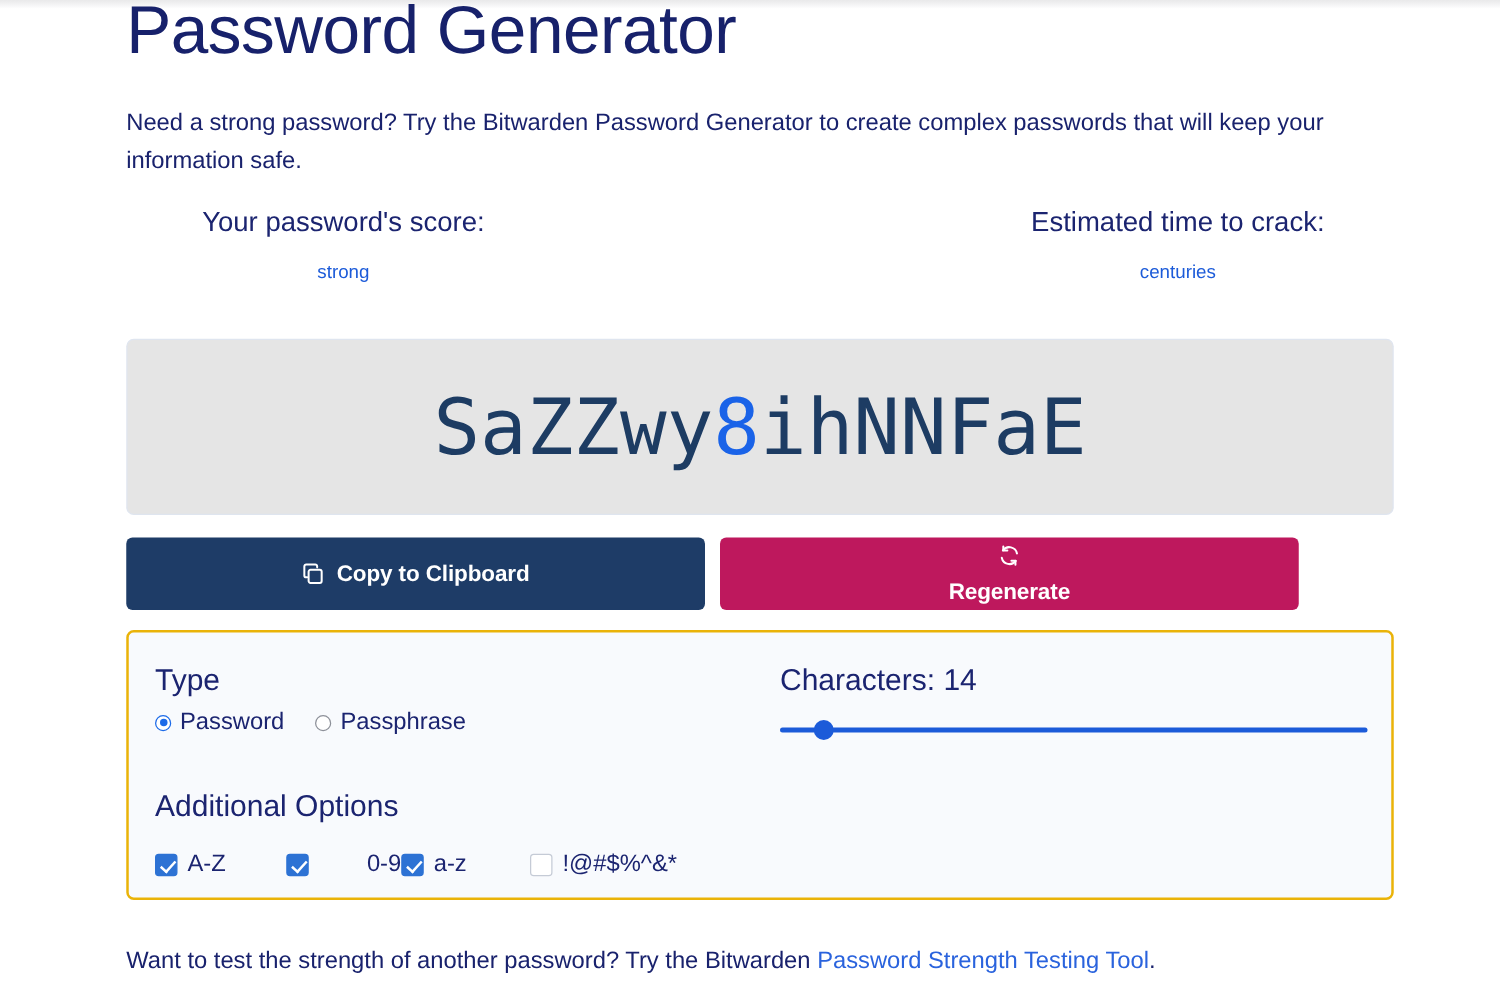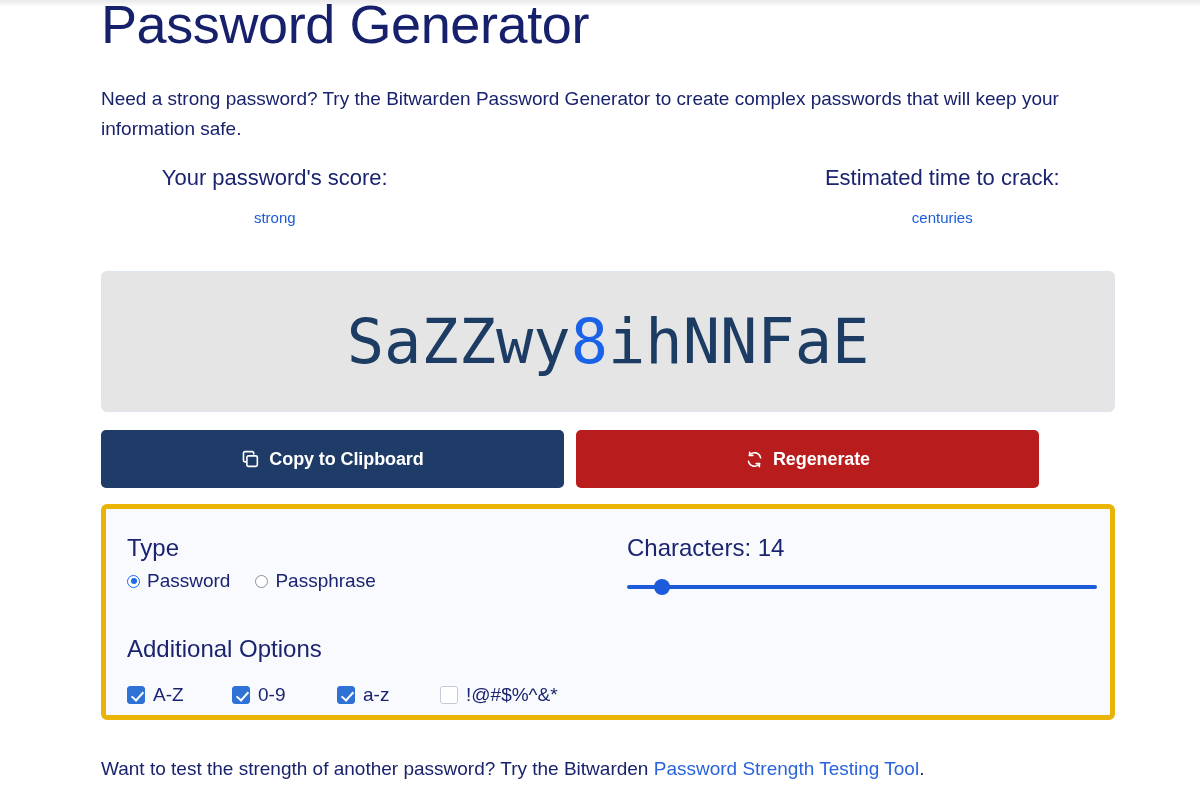--- a/index.html
+++ b/index.html
@@ -112,29 +112,29 @@
     font-weight: 700;
     font-family: "Liberation Sans", sans-serif;
     display: flex;
     align-items: center;
     justify-content: center;
     gap: 9px;
     cursor: pointer;
     letter-spacing: -0.1px;
   }
   .btn-copy { background: #1e3c67; }
-  .btn-regen { background: #b91c1c; }
+  .btn-regen { background: #be185d; flex-direction: column; }
   .btn svg { display: block; }
   
   .opts {
     position: absolute;
     top: 504px; left: 0;
     width: 1014px; height: 216px;
     background: #f8fafd;
-    border: 5px solid #eab308;
+    border: 2px solid #eab308;
     border-radius: 6px;
   }
   .opt-left { position: absolute; left: 21px; top: 24px; width: 480px; }
   .opt-right { position: absolute; left: 521px; top: 24px; width: 470px; }
   .opt-head {
     font-size: 24px;
     line-height: 30px;
     color: #1b2470;
     font-weight: 400;
     margin-bottom: 6px;
@@ -196,21 +196,21 @@
   }
   
   .checks {
     position: absolute;
     left: 21px; top: 125px;
     width: 960px;
   }
   .check-row { display: flex; align-items: center; gap: 0px; margin-top: 19px; }
   .check-item { display: flex; align-items: center; gap: 8px; cursor: pointer; }
   .check-item.i0 { width: 105px; }
-  .check-item.i1 { width: 105px; }
+  .check-item.i1 { width: 92px; justify-content: space-between; }
   .check-item.i2 { width: 103px; }
   .cbox {
     width: 18px; height: 18px;
     border-radius: 3px;
     border: 1px solid #c5cbd6;
     background: #ffffff;
     display: inline-block;
     position: relative;
     flex: 0 0 auto;
   }

